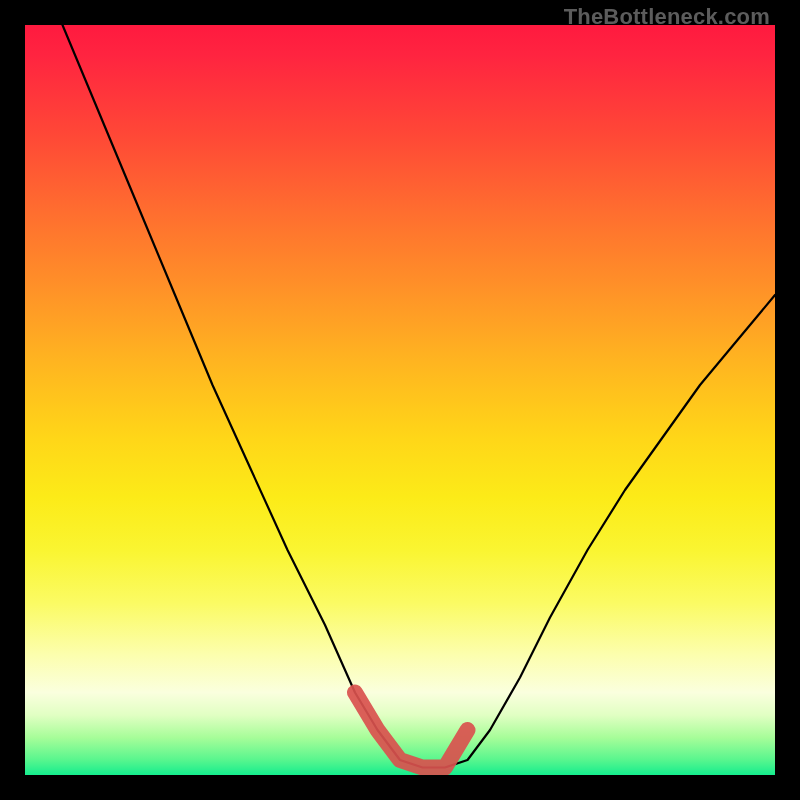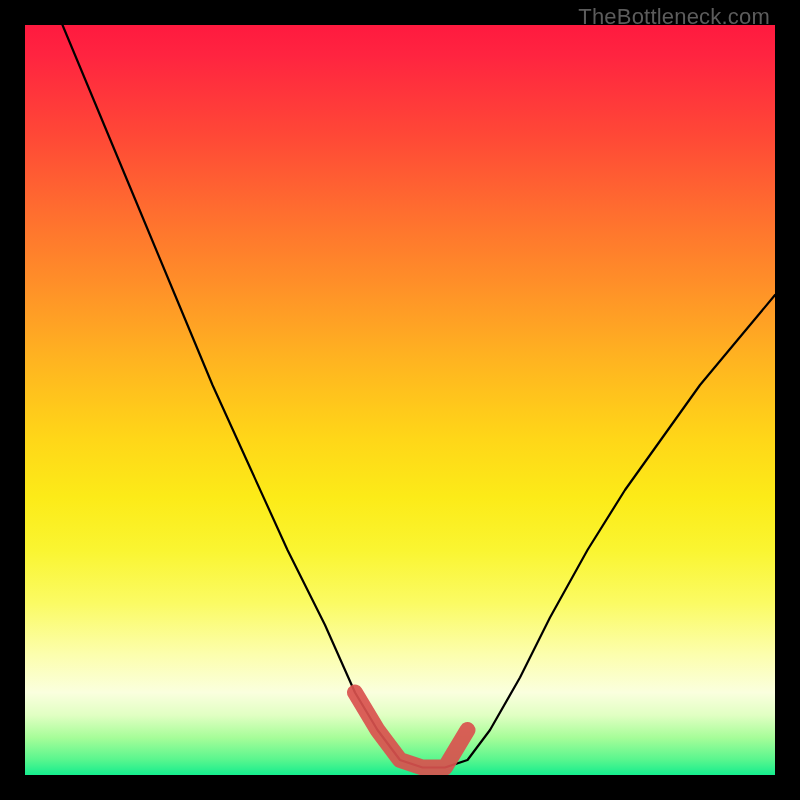--- a/index.html
+++ b/index.html
@@ -42,21 +42,21 @@
       #15ed8e 100%
     );
   }
   .watermark {
     position: absolute;
     right: 30px;
     top: 4px;
     color: #5c5c5c;
     font-family: Arial, Helvetica, sans-serif;
     font-size: 22px;
-    font-weight: 400;
+    font-weight: 700;
     letter-spacing: 0.2px;
   }
   .curve-svg {
     position: absolute;
     left: 0;
     top: 0;
     width: 750px;
     height: 750px;
   }
 </style>

